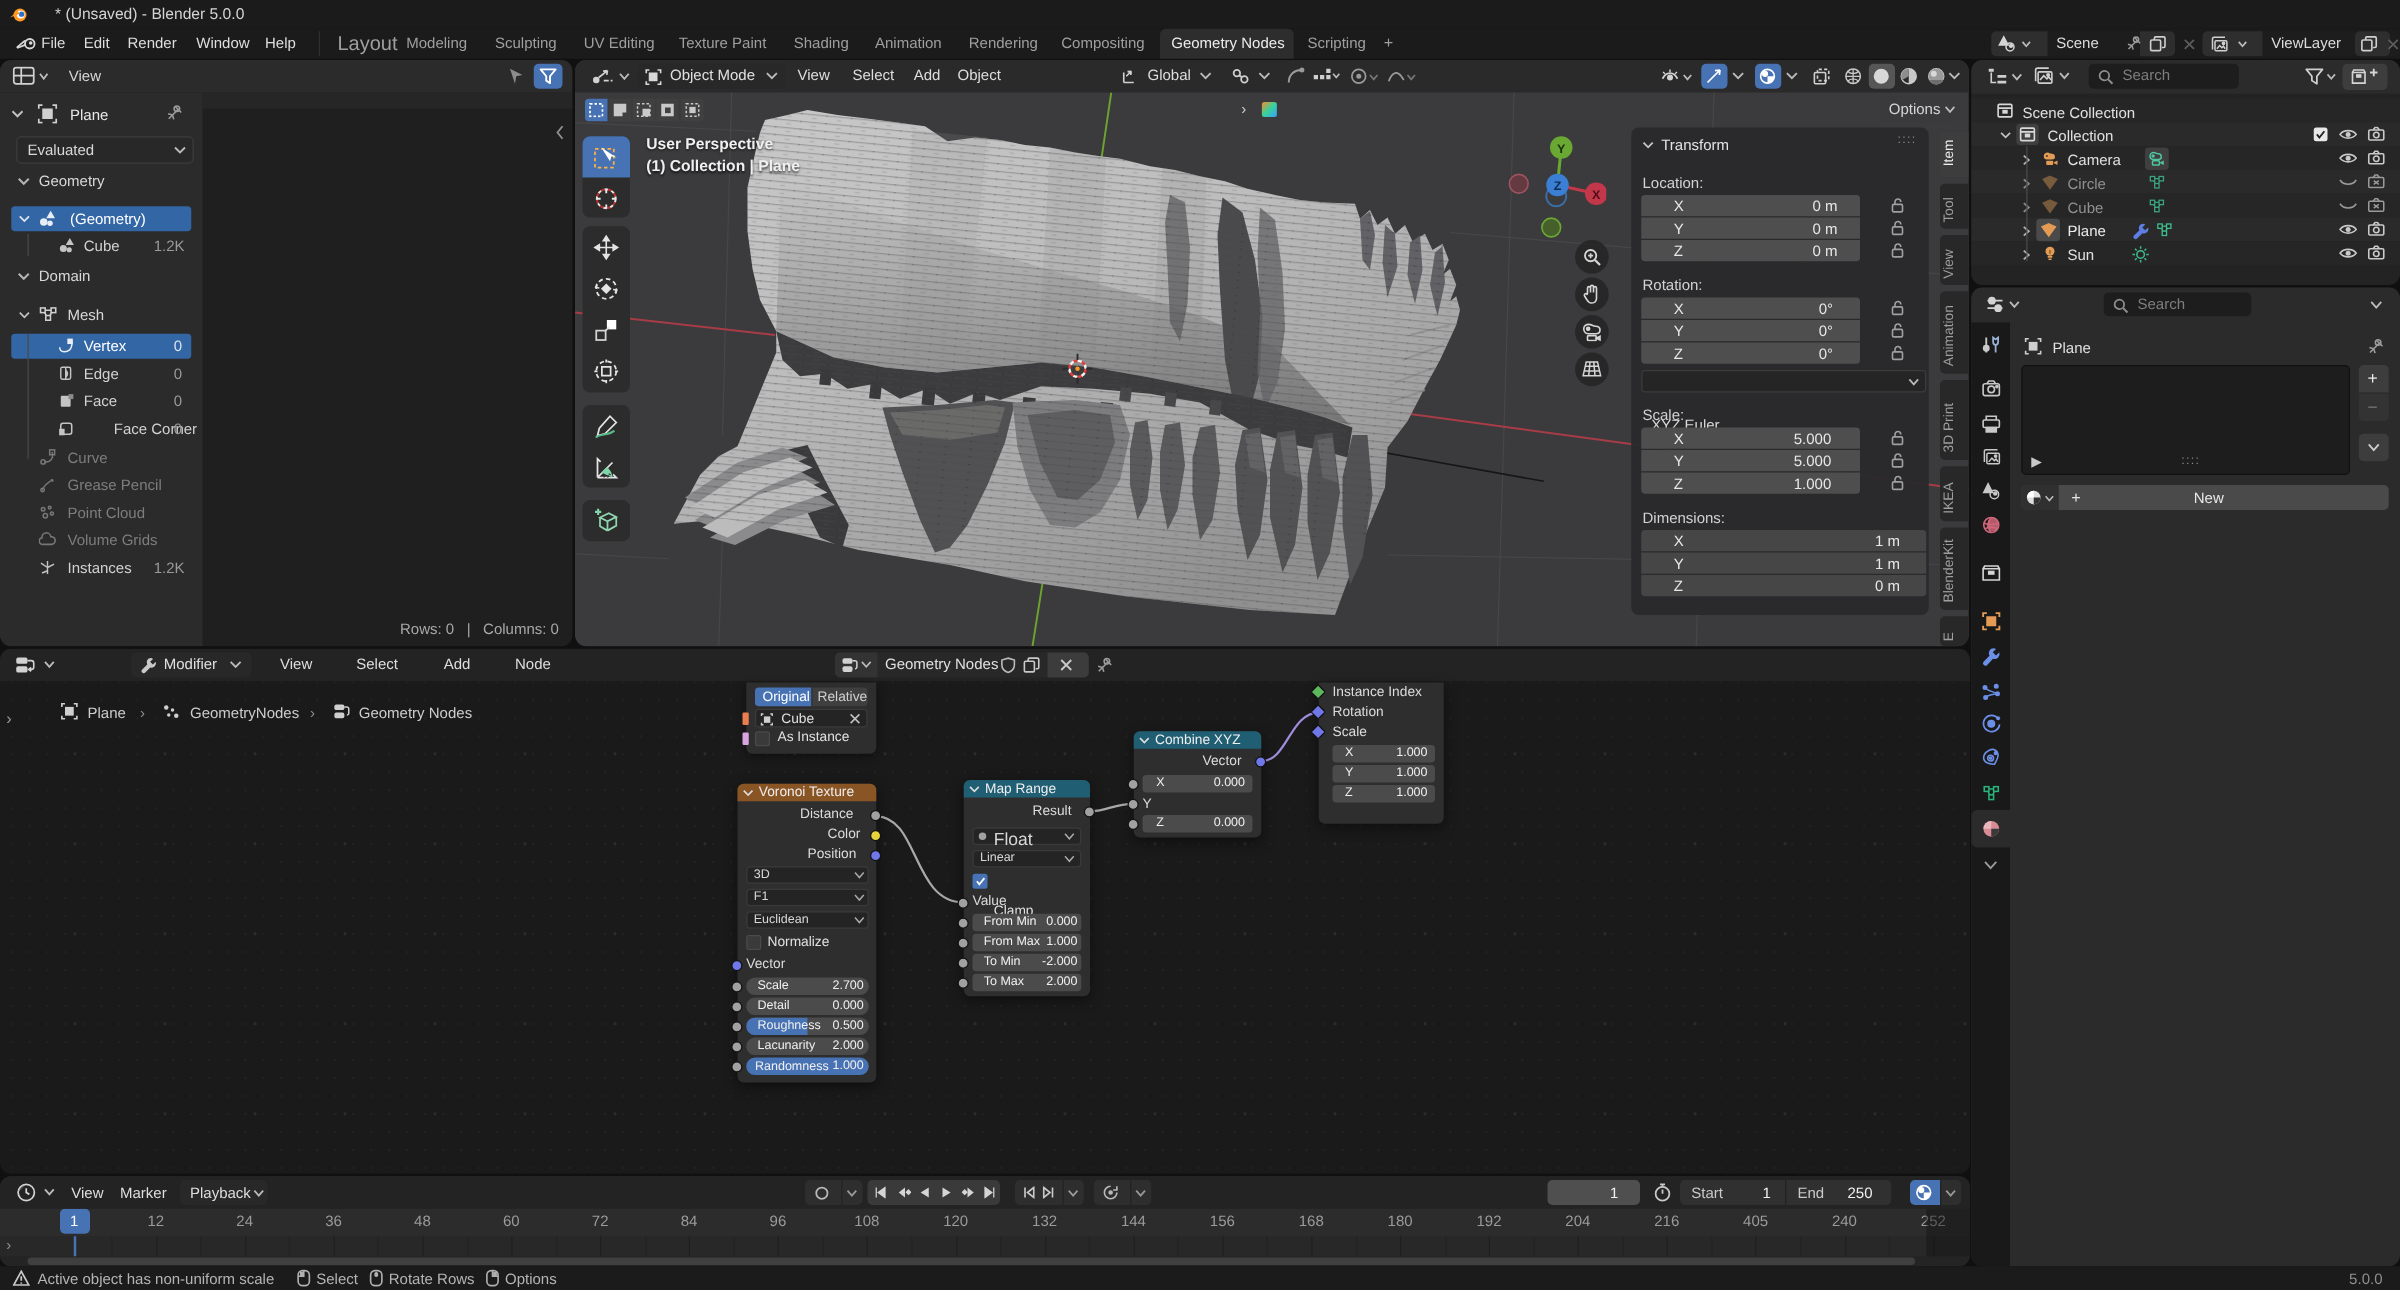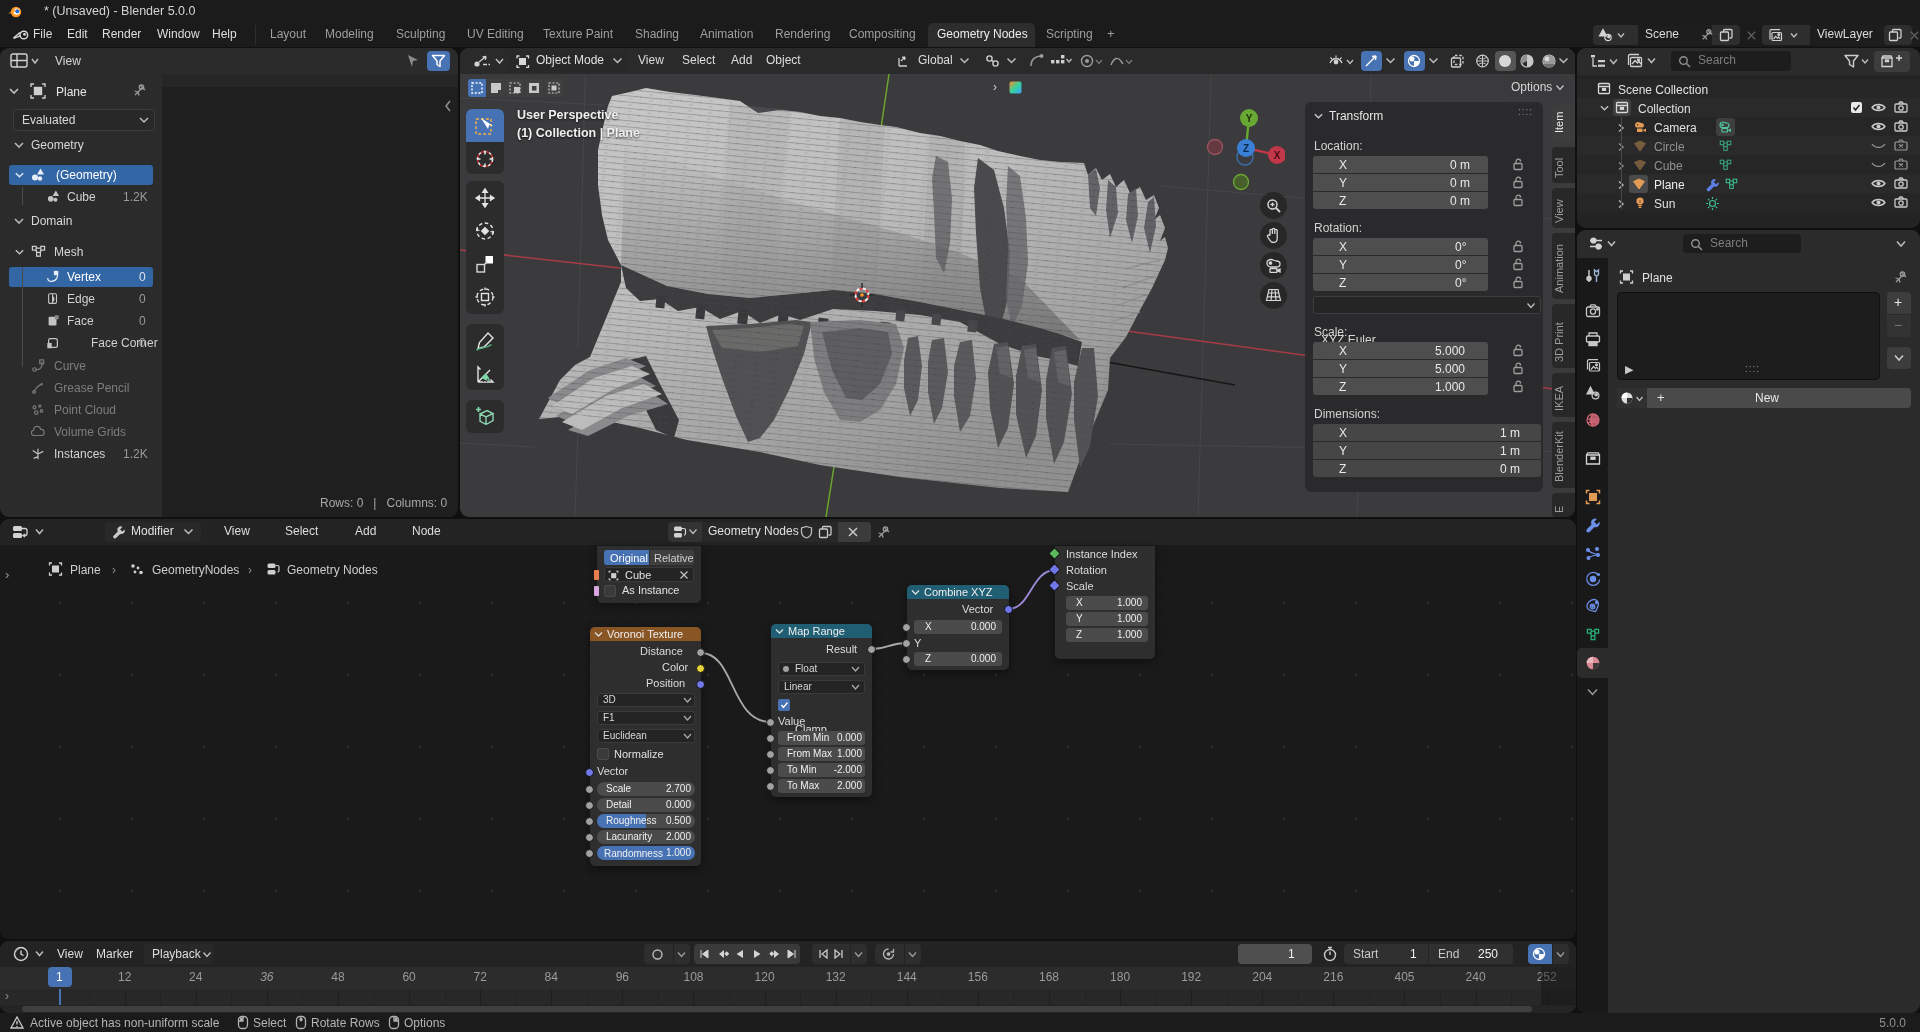--- a/index.html
+++ b/index.html
@@ -30,21 +30,21 @@
       <path d="M2 11 L8.5 5.5" stroke-linecap="round"></path>
       <path d="M2.5 11.5 L9 9" stroke-linecap="round"></path>
     </g>
   </svg>
   <span class="abs" style="left:33px;top:4px;font-size:12px;color:#dedede;">File</span>
   <span class="abs" style="left:67px;top:4px;font-size:12px;color:#dedede;">Edit</span>
   <span class="abs" style="left:102px;top:4px;font-size:12px;color:#dedede;">Render</span>
   <span class="abs" style="left:157px;top:4px;font-size:12px;color:#dedede;">Window</span>
   <span class="abs" style="left:212px;top:4px;font-size:12px;color:#dedede;">Help</span>
   <div class="abs" style="left:255px;top:2px;width:1px;height:20px;background:#2e2e2e;"></div>
-  <span class="abs tab" style="left:270px;top:4px;font-size:12px;color:#9f9f9f;">Layout</span>
+  <span class="abs tab" style="left:270px;top:4px;font-size:16px;color:#9f9f9f;">Layout</span>
   <span class="abs tab" style="left:325px;top:4px;font-size:12px;color:#9f9f9f;">Modeling</span>
   <span class="abs tab" style="left:396px;top:4px;font-size:12px;color:#9f9f9f;">Sculpting</span>
   <span class="abs tab" style="left:467px;top:4px;font-size:12px;color:#9f9f9f;">UV Editing</span>
   <span class="abs tab" style="left:543px;top:4px;font-size:12px;color:#9f9f9f;">Texture Paint</span>
   <span class="abs tab" style="left:635px;top:4px;font-size:12px;color:#9f9f9f;">Shading</span>
   <span class="abs tab" style="left:700px;top:4px;font-size:12px;color:#9f9f9f;">Animation</span>
   <span class="abs tab" style="left:775px;top:4px;font-size:12px;color:#9f9f9f;">Rendering</span>
   <span class="abs tab" style="left:849px;top:4px;font-size:12px;color:#9f9f9f;">Compositing</span>
   <div class="abs" style="left:928px;top:0px;height:24px;width:107px;background:#2d2d2d;border-radius:5px 5px 0 0;"></div>
   <span class="abs" style="left:937px;top:4px;font-size:12px;color:#ededed;">Geometry Nodes</span>
@@ -1380,21 +1380,21 @@
 
   <div class="abs" style="left:771px;top:105px;width:101px;height:173px;background:#2e2e2e;border-radius:5px;box-shadow:0 3px 10px rgba(0,0,0,0.45);"></div>
   <div class="abs" style="left:771px;top:105px;width:101px;height:14px;background:#1f5e73;border-radius:5px 5px 0 0;"></div>
   <svg class="abs" style="left:775px;top:109px" width="9" height="7" viewBox="0 0 9 7">
       <path d="M1 1.5 l3.5 3.5 3.5-3.5" fill="none" stroke="#ddd" stroke-width="1.3"></path>
     </svg>
   <span class="abs" style="left:788px;top:106px;font-size:11px;color:#eee;">Map Range</span>
   <span class="abs" style="left:826px;top:124px;font-size:11px;color:#dcdcdc;">Result</span>
   <div class="abs" style="left:778px;top:143px;width:87px;height:14px;background:#242424;border:1px solid #3a3a3a;border-radius:3px;"></div>
   <circle class="abs" style="left:783px;top:147px;width:6px;height:6px;background:#a1a1a1;border-radius:50%;display:inline-block;position:absolute;"></circle>
-  <span class="abs" style="left:795px;top:144px;font-size:10px;color:#d8d8d8;">Float</span>
+  <span class="abs" style="left:795px;top:144px;font-size:14px;color:#d8d8d8;">Float</span>
   <svg class="abs" style="left:851px;top:147px" width="9" height="7" viewBox="0 0 9 7">
       <path d="M1 1 l3.5 4 3.5-4" fill="none" stroke="#aaa" stroke-width="1.2"></path>
     </svg>
   <div class="abs" style="left:778px;top:161px;width:87px;height:14px;background:#242424;border:1px solid #3a3a3a;border-radius:3px;"></div>
   <span class="abs" style="left:784px;top:162px;font-size:10px;color:#d8d8d8;">Linear</span>
   <svg class="abs" style="left:851px;top:165px" width="9" height="7" viewBox="0 0 9 7">
       <path d="M1 1 l3.5 4 3.5-4" fill="none" stroke="#aaa" stroke-width="1.2"></path>
     </svg>
   <div class="abs" style="left:778px;top:180px;width:12px;height:12px;background:#4772b3;border-radius:2px;"></div>
   <svg class="abs" style="left:780px;top:182px" width="9" height="8" viewBox="0 0 9 8">
@@ -1491,21 +1491,21 @@
 
   <div class="abs" style="left:0;top:48px;width:1576px;height:16px;background:#282828;"></div>
   <div class="abs" style="left:0;top:64px;width:1576px;height:8px;background:#242424;"></div>
   <div class="abs" style="left:22px;top:65px;width:1510px;height:6px;background:#3f3f3f;border-radius:3px;"></div>
 
   <div id="ticks">
       <div class="abs" style="left:112.675px;top:29px;width:24px;text-align:center;font-size:12px;color:#9b9b9b;">12</div>
       <div class="abs" style="left:124.675px;top:48px;width:1px;height:16px;background:#1f1f1f;"></div>
       <div class="abs" style="left:183.775px;top:29px;width:24px;text-align:center;font-size:12px;color:#9b9b9b;">24</div>
       <div class="abs" style="left:195.775px;top:48px;width:1px;height:16px;background:#1f1f1f;"></div>
-      <div class="abs" style="left:254.875px;top:29px;width:24px;text-align:center;font-size:12px;color:#9b9b9b;font-style:italic;">36</div>
+      <div class="abs" style="left:254.875px;top:29px;width:24px;text-align:center;font-size:12px;color:#9b9b9b;">36</div>
       <div class="abs" style="left:266.875px;top:48px;width:1px;height:16px;background:#1f1f1f;"></div>
       <div class="abs" style="left:325.97499999999997px;top:29px;width:24px;text-align:center;font-size:12px;color:#9b9b9b;">48</div>
       <div class="abs" style="left:337.97499999999997px;top:48px;width:1px;height:16px;background:#1f1f1f;"></div>
       <div class="abs" style="left:397.075px;top:29px;width:24px;text-align:center;font-size:12px;color:#9b9b9b;">60</div>
       <div class="abs" style="left:409.075px;top:48px;width:1px;height:16px;background:#1f1f1f;"></div>
       <div class="abs" style="left:468.175px;top:29px;width:24px;text-align:center;font-size:12px;color:#9b9b9b;">72</div>
       <div class="abs" style="left:480.175px;top:48px;width:1px;height:16px;background:#1f1f1f;"></div>
       <div class="abs" style="left:539.275px;top:29px;width:24px;text-align:center;font-size:12px;color:#9b9b9b;">84</div>
       <div class="abs" style="left:551.275px;top:48px;width:1px;height:16px;background:#1f1f1f;"></div>
       <div class="abs" style="left:610.375px;top:29px;width:24px;text-align:center;font-size:12px;color:#9b9b9b;">96</div>

